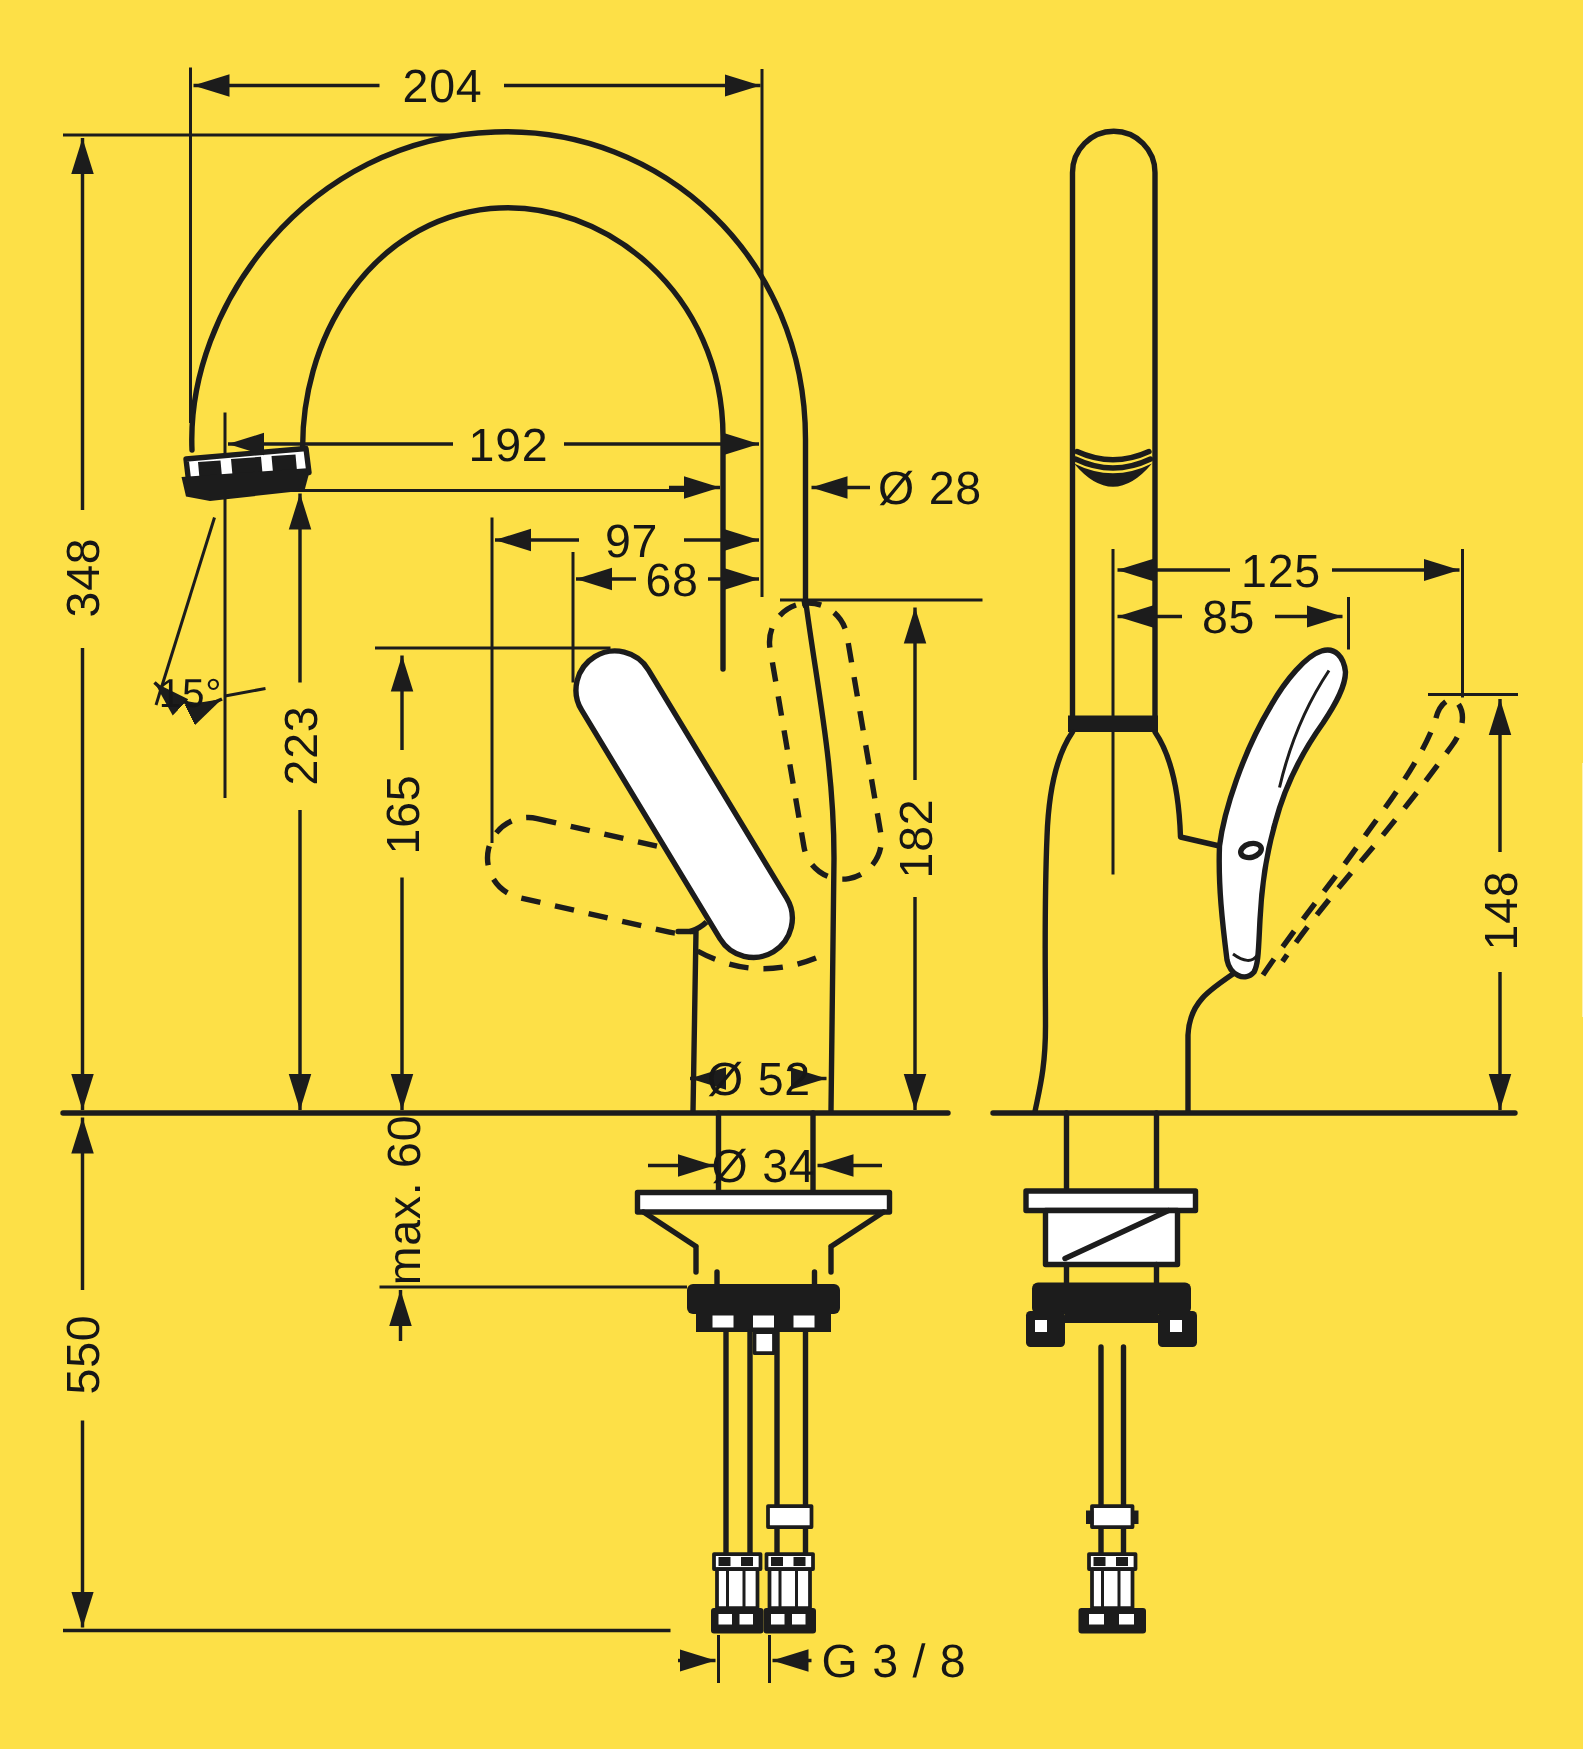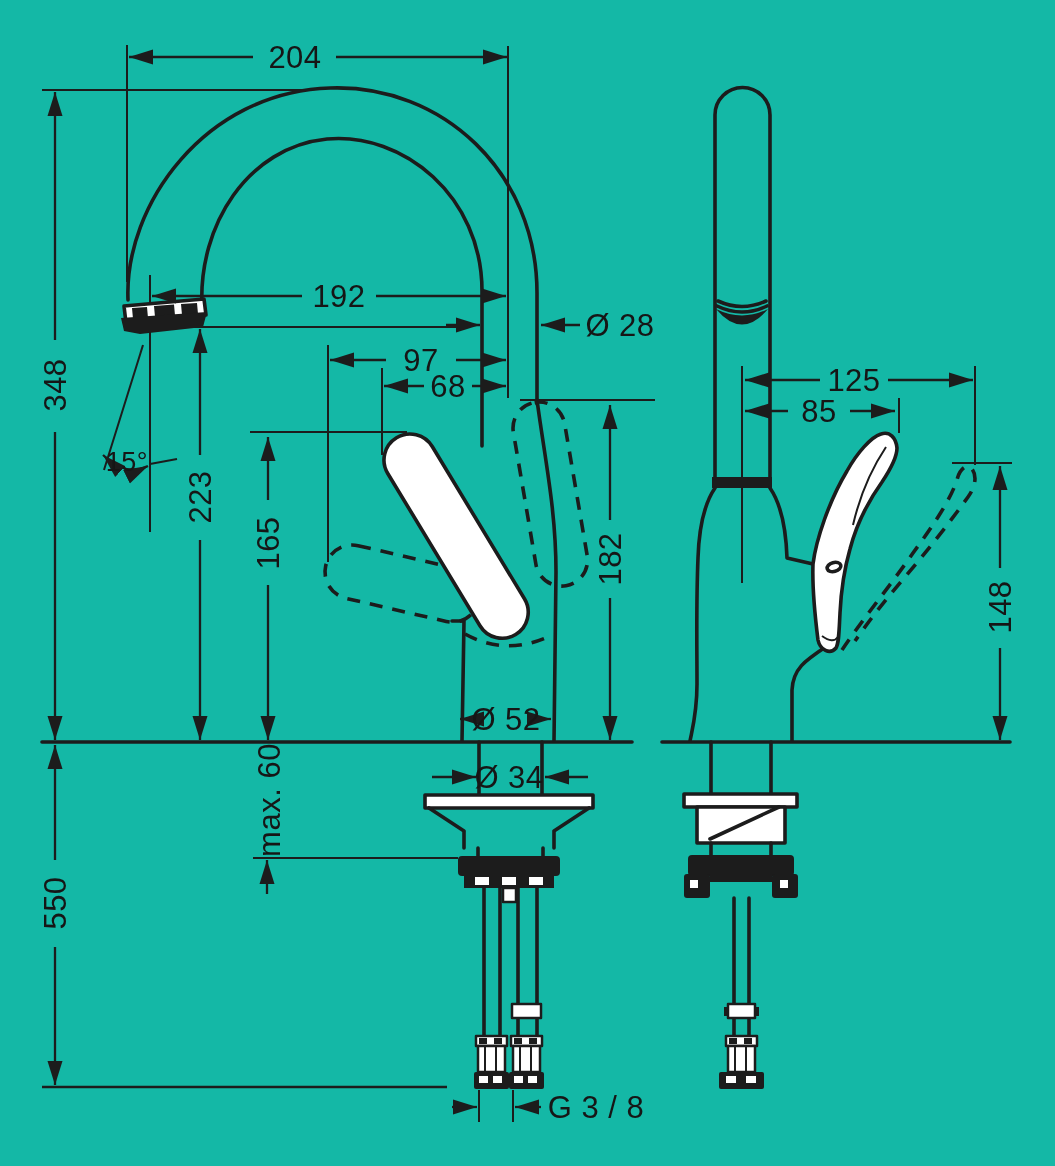--- a/index.html
+++ b/index.html
@@ -1,16 +1,16 @@
 <!DOCTYPE html>
 <html><head>
 <meta charset="utf-8">
 <style>
   html,body{margin:0;padding:0;background:#ffffff;}
-  .stage{width:1055px;height:1166px;position:relative;background:#14b8a6;}
+  .stage{width:1055px;height:1166px;position:relative;background:#fde047;}
   svg text{font-family:"Liberation Sans",sans-serif;font-size:31px;fill:#161616;letter-spacing:.5px;}
   svg text.small{font-size:27px;}
   .o  {fill:none;stroke:#1c1c1c;stroke-width:3.6;stroke-linecap:round;stroke-linejoin:round;}
   .ow {fill:#ffffff;stroke:#1c1c1c;stroke-width:3.6;stroke-linejoin:round;}
   .ow25{fill:#ffffff;stroke:#1c1c1c;stroke-width:2.5;stroke-linejoin:round;}
   .d  {fill:none;stroke:#1c1c1c;stroke-width:3.6;stroke-dasharray:13 10;}
   .dim{fill:none;stroke:#1c1c1c;stroke-width:2.3;}
   .thin{fill:none;stroke:#1c1c1c;stroke-width:2;}
   .blk{fill:#1c1c1c;stroke:none;}
   .wht{fill:#ffffff;stroke:none;}

